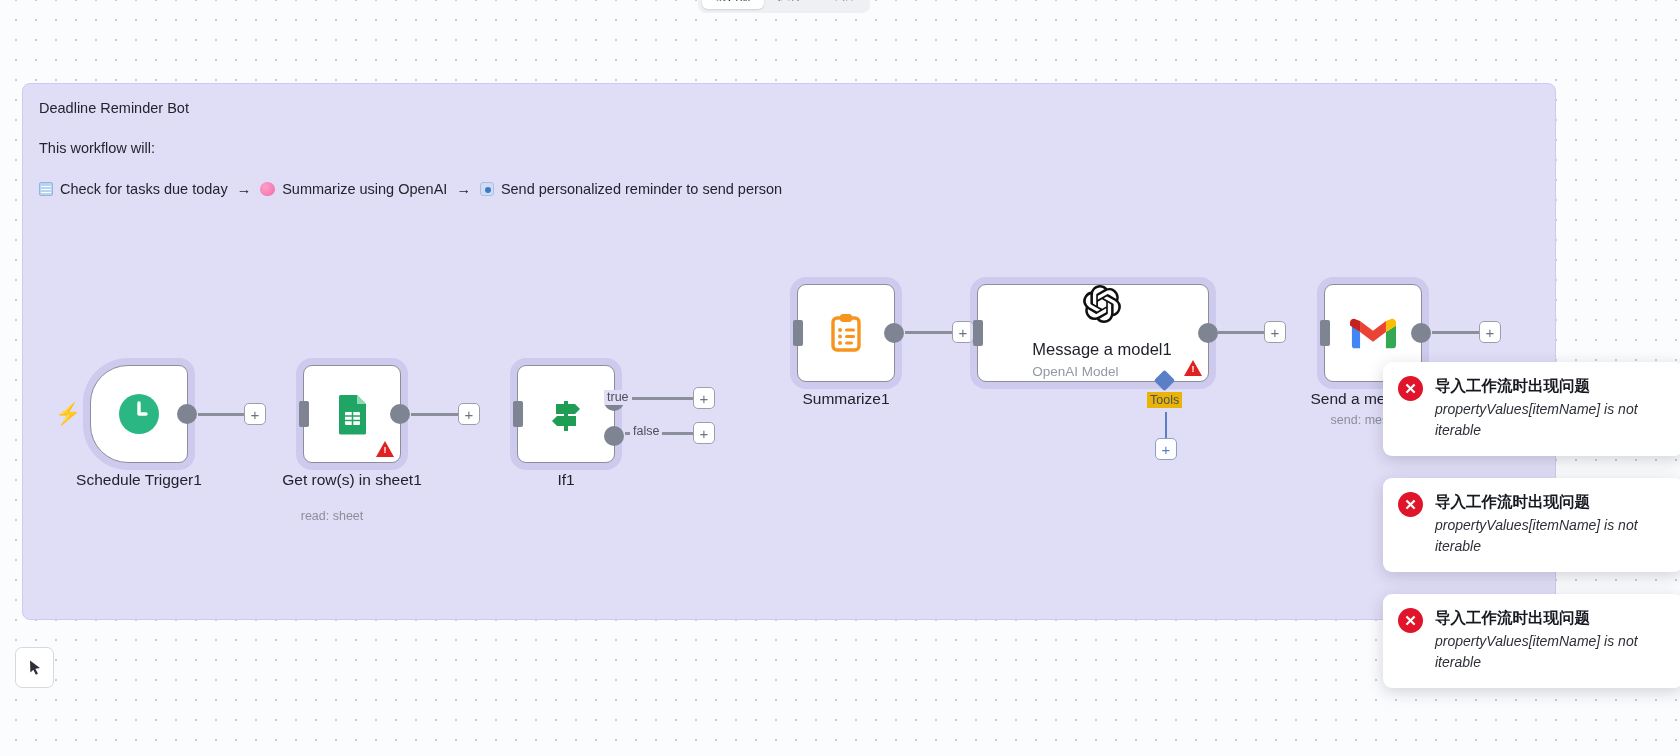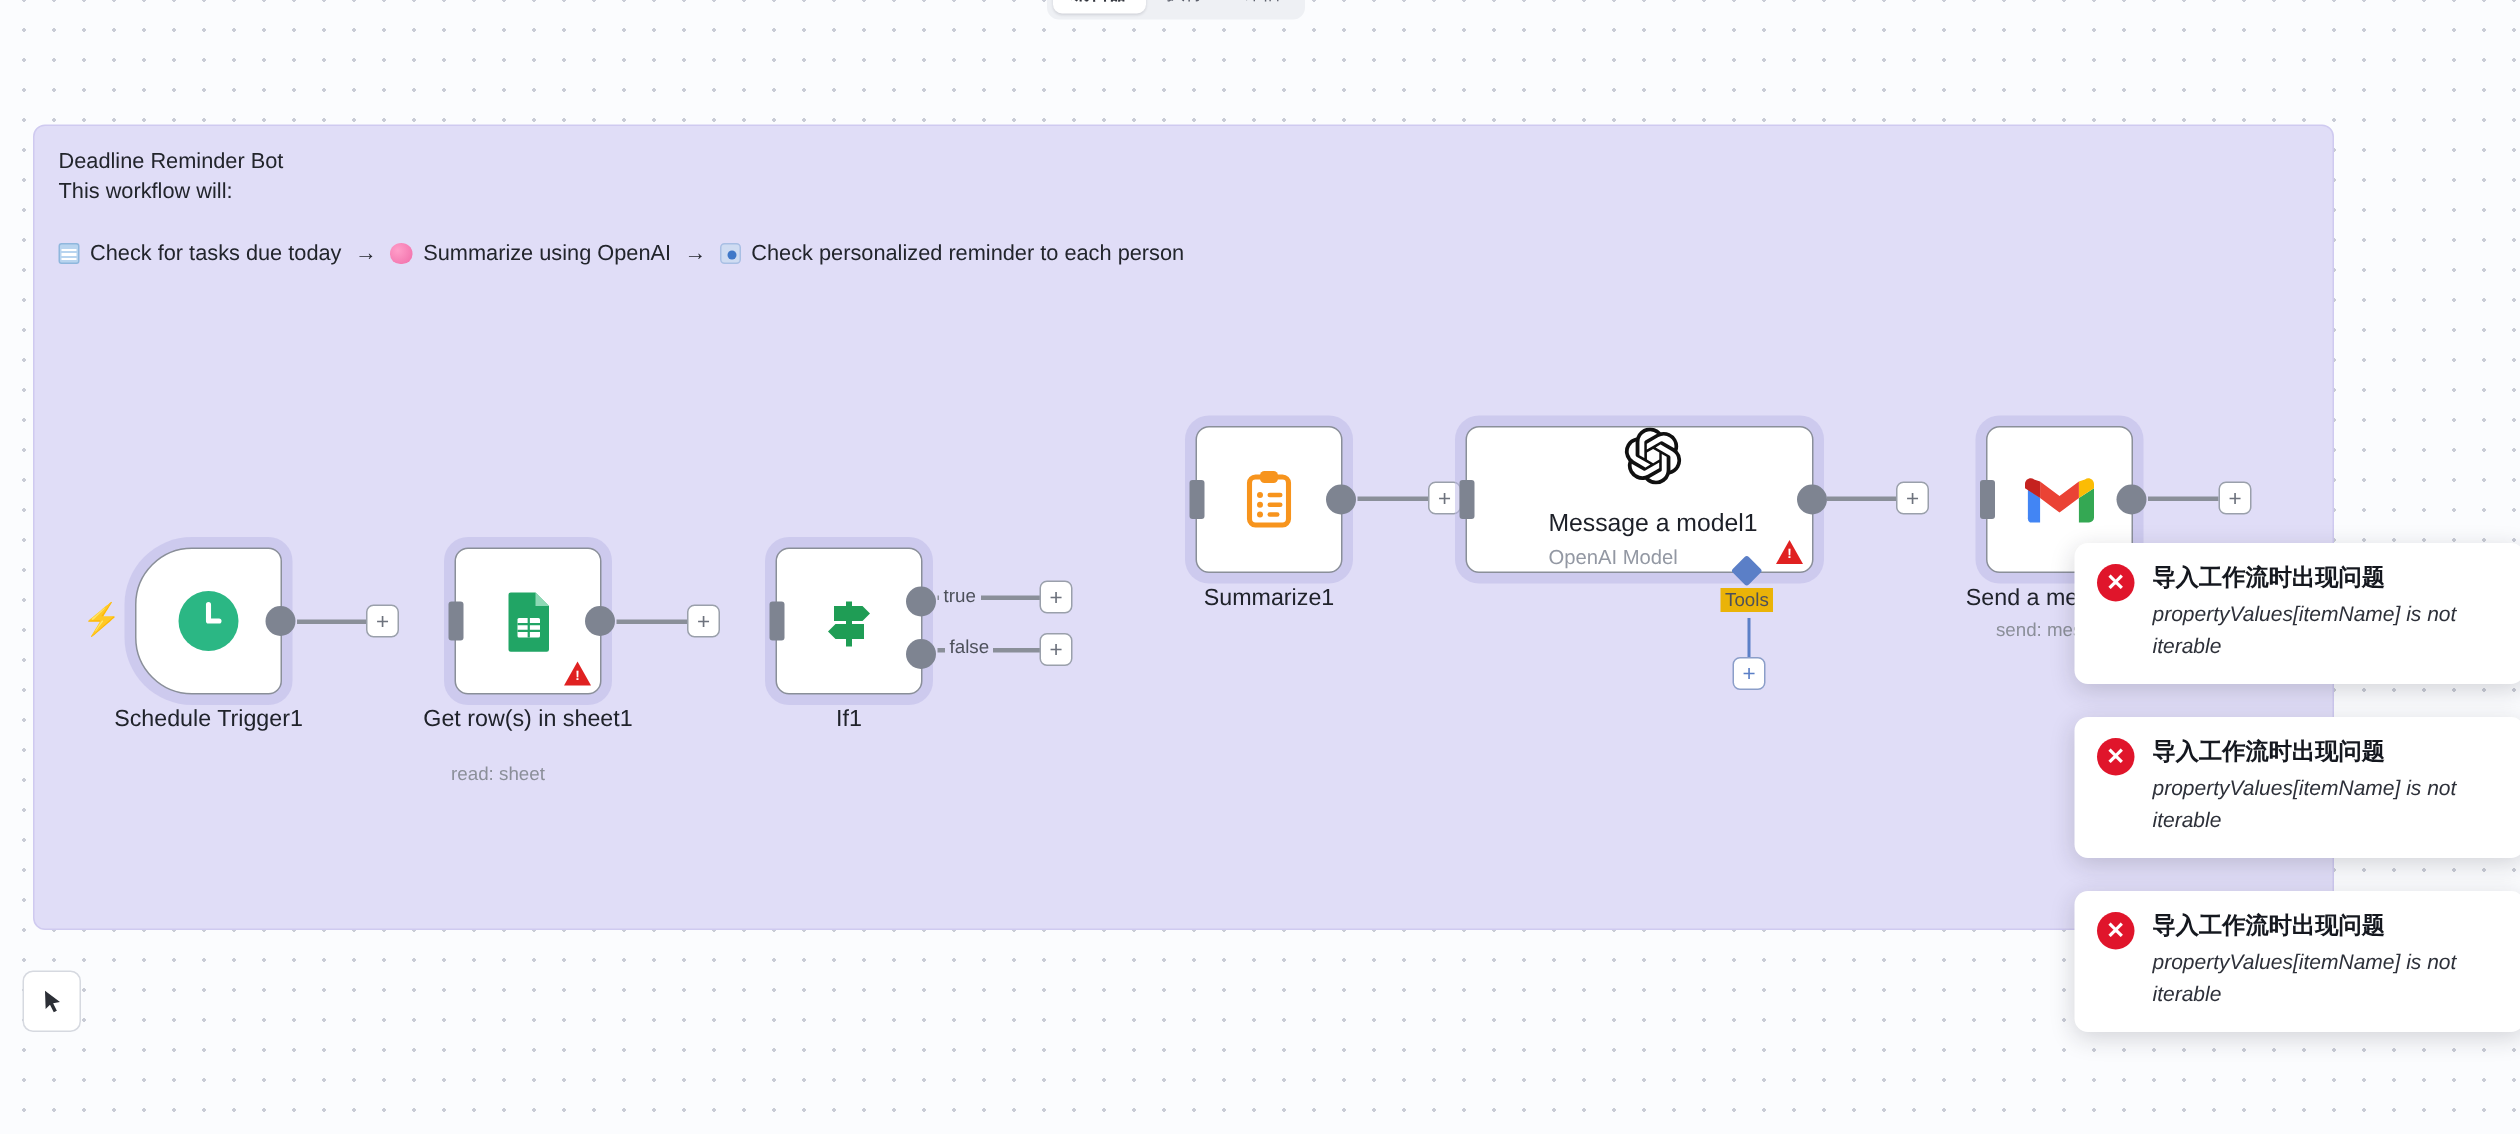--- a/index.html
+++ b/index.html
@@ -41,21 +41,21 @@
   .sticky {
     position: absolute; left: 22px; top: 83px;
     width: 1534px; height: 537px;
     background: #e0ddf7;
     border: 1px solid #cfcaf0;
     border-radius: 8px;
     overflow: hidden;
   }
   .sticky-body { padding: 14px 16px 0 16px; }
   .sticky-title { font-size: 14.5px; color: #22252c; line-height: 20px; }
-  .sticky-sub { font-size: 14.5px; color: #22252c; line-height: 20px; }
+  .sticky-sub { font-size: 14.5px; color: #22252c; line-height: 20px; margin-top: 20px; }
   .sticky-row {
     font-size: 14.5px; color: #22252c; line-height: 22px; margin-top: 20px;
     display: flex; align-items: center; gap: 0px; flex-wrap: nowrap;
   }
   .sticky-row .emoji { font-size: 13px; margin-right: 7px; display:inline-flex; }
   .sticky-row .arrow { margin: 0 9px; }
 
   
   .gl-cal { width:14px;height:14px;border-radius:2px;background:#b8d4ef;
     border:1px solid #8fb7dd; position:relative; display:inline-block; }
@@ -216,21 +216,21 @@
         <span>Check for tasks due today</span>
         <span class="arrow">→</span>
         <span class="emoji">
             <span class="gl-brain"></span>
           </span>
         <span>Summarize using OpenAI</span>
         <span class="arrow">→</span>
         <span class="emoji">
             <span class="gl-blue"></span>
           </span>
-        <span>Check personalized reminder to each person</span>
+        <span>Send personalized reminder to send person</span>
       </div>
     </div>
   </div>
 
   <div class="bolt" style="left:55px; top:403px;">⚡</div>
 
   <div class="node trigger" style="left:90px; top:365px;">
     <svg width="44" height="44" viewBox="0 0 44 44">
       <circle cx="22" cy="22" r="20" fill="#2bb784"></circle>
       <path d="M22 11 V22 H29" stroke="#fff" stroke-width="3.4" fill="none" stroke-linecap="round" stroke-linejoin="round"></path>
@@ -267,21 +267,21 @@
       <path d="M13 13 h19 l5 5 -5 5 H13 Z" fill="#1f9d55"></path>
       <path d="M33 25 H14 l-5 5 5 5 h19 Z" fill="#1f9d55"></path>
     </svg>
     <div class="port-in"></div>
     <div style="position:absolute;right:-10px;top:25px;width:20px;height:20px;background:#7e8491;border-radius:50%;"></div>
     <div style="position:absolute;right:-10px;top:60px;width:20px;height:20px;background:#7e8491;border-radius:50%;"></div>
   </div>
   <div class="node-label" style="left:566px; top:470px;">If1</div>
 
   <div class="wire" style="left:625px; top:397px; width:80px;"></div>
-  <div class="branch-label" style="left:626px; top:390px;">true</div>
+  <div class="branch-label" style="left:604px; top:390px;">true</div>
   <div class="plus" style="left:693px; top:387px;">+</div>
 
   <div class="wire" style="left:625px; top:432px; width:80px;"></div>
   <div class="branch-label" style="left:630px; top:424px;">false</div>
   <div class="plus" style="left:693px; top:422px;">+</div>
 
   <div class="node" style="left:797px; top:284px;">
     <svg width="46" height="46" viewBox="0 0 46 46">
       <rect x="10" y="8" width="26" height="32" rx="4" fill="none" stroke="#f7941d" stroke-width="3.4"></rect>
       <rect x="17" y="4" width="12" height="8" rx="3" fill="#f7941d"></rect>

